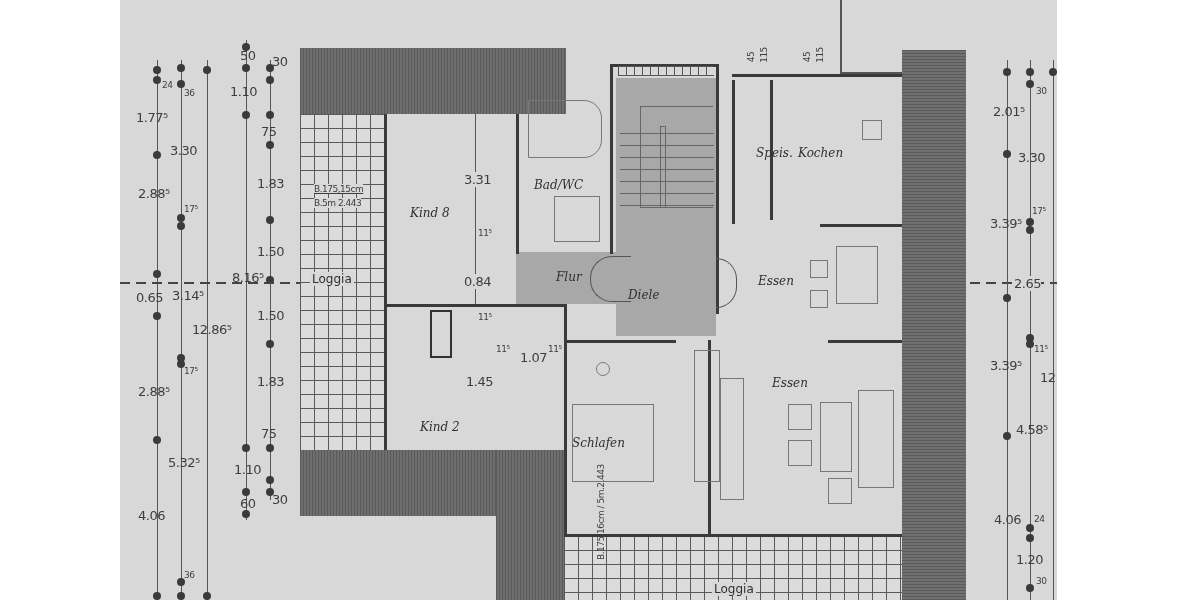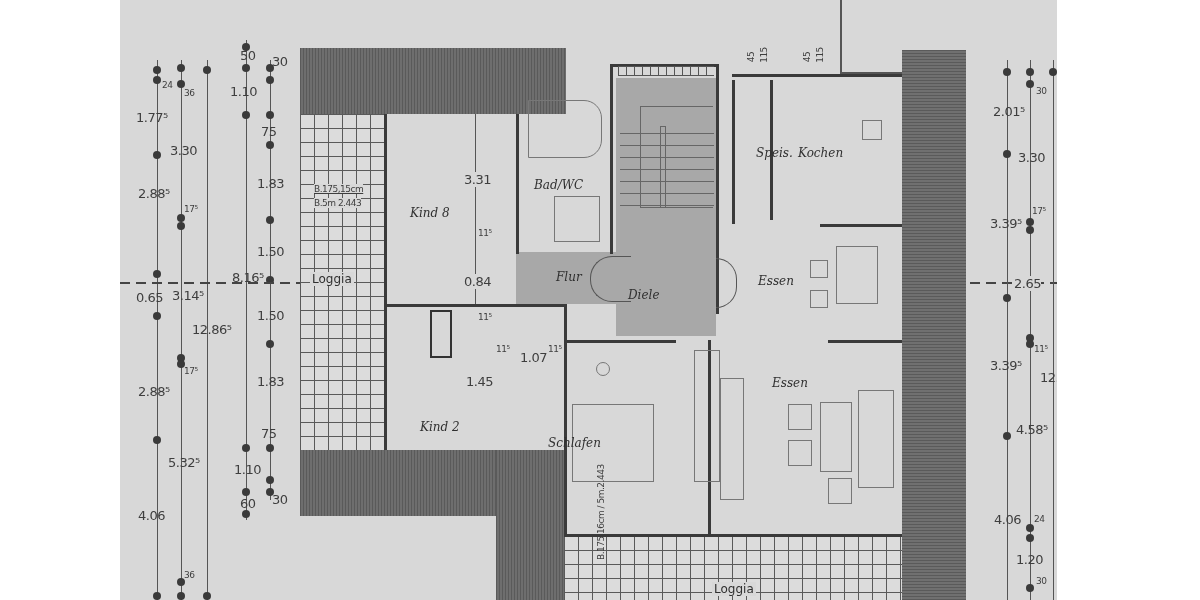--- a/index.html
+++ b/index.html
@@ -164,21 +164,21 @@
 
   <div class="room-label" style="left:290px;top:206px;">Kind 8</div>
   <div class="room-label" style="left:300px;top:384px;margin-top:36px;">Kind 2</div>
   <div class="room-label" style="left:414px;top:178px;">Bad/WC</div>
   <div class="room-label" style="left:436px;top:270px;">Flur</div>
   <div class="room-label" style="left:508px;top:288px;">Diele</div>
   <div class="room-label" style="left:636px;top:146px;">Speis.</div>
   <div class="room-label" style="left:678px;top:146px;">Kochen</div>
   <div class="room-label" style="left:638px;top:274px;">Essen</div>
   <div class="room-label" style="left:652px;top:376px;">Essen</div>
-  <div class="room-label" style="left:428px;top:436px;">Schlafen</div>
+  <div class="room-label" style="left:452px;top:436px;">Schlafen</div>
 
   <div class="vline" style="left:355px;top:114px;height:190px;"></div>
   <div class="dim" style="left:344px;top:172px;background:#d8d8d8;">3.31</div>
   <div class="dim small" style="left:358px;top:228px;">11⁵</div>
   <div class="dim" style="left:344px;top:274px;background:#d8d8d8;">0.84</div>
   <div class="dim small" style="left:358px;top:312px;">11⁵</div>
   <div class="dim" style="left:346px;top:374px;background:#d8d8d8;">1.45</div>
   <div class="dim small" style="left:376px;top:344px;">11⁵</div>
   <div class="dim" style="left:400px;top:350px;">1.07</div>
   <div class="dim small" style="left:428px;top:344px;">11⁵</div>

